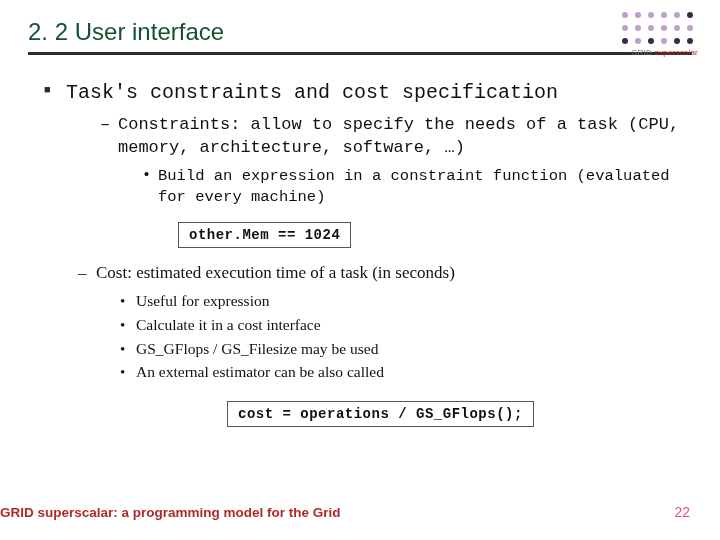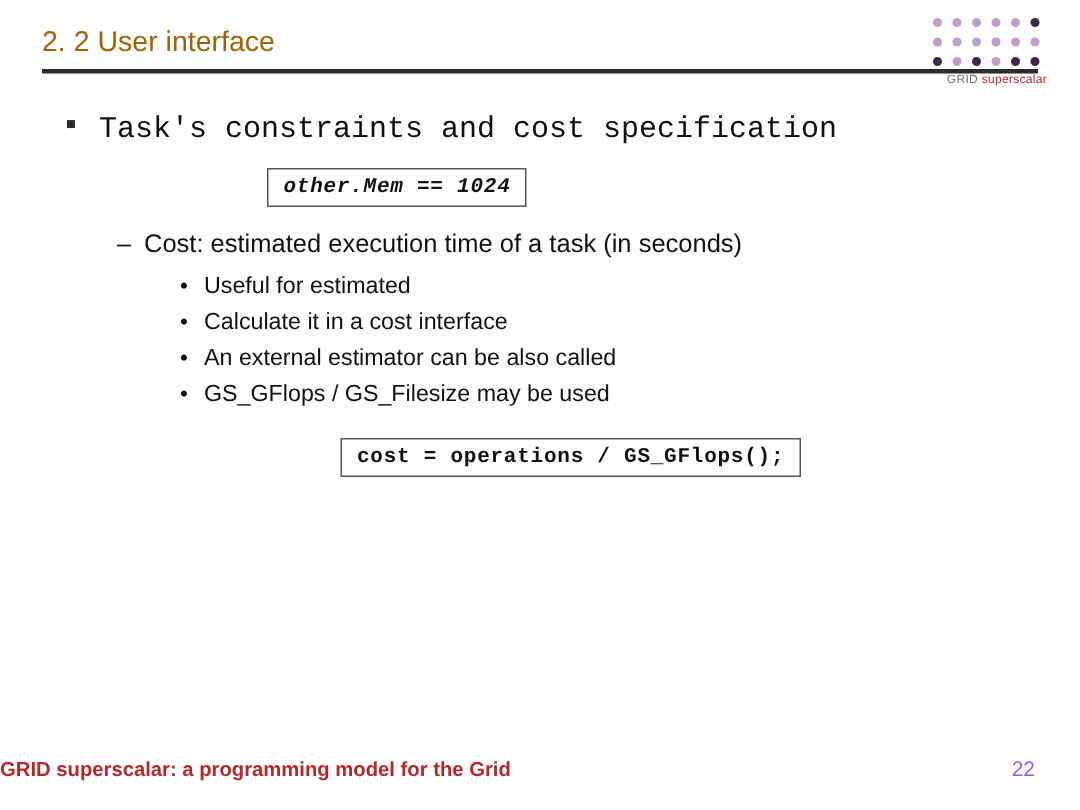--- a/index.html
+++ b/index.html
@@ -5,23 +5,23 @@
   * { box-sizing: border-box; margin: 0; padding: 0; }
   html, body { width: 720px; height: 540px; }
   body {
     font-family: Verdana, Geneva, sans-serif;
     background: #fff;
     color: #111;
     position: relative;
     padding: 18px 28px 0 28px;
   }
   .title {
-    font-size: 19px;
+    font-size: 24px;
     font-weight: 400;
-    color: #a16207;
+    color: #14532d;
     padding-bottom: 6px;
   }
   .title-rule {
     border: none;
     border-top: 3px solid #2b2b2b;
     margin-bottom: 26px;
   }
   .logo {
     position: absolute;
     top: 10px;
@@ -64,38 +64,38 @@
   .codebox {
     font-family: "Courier New", Courier, monospace;
     font-weight: bold;
     font-size: 14px;
     border: 1px solid #555;
     padding: 4px 10px;
     display: block;
     width: max-content;
     letter-spacing: .5px;
   }
-  .codebox-wrap1 { margin: 14px 0 14px 150px; font-style: italic; }
+  .codebox-wrap1 { margin: 14px 0 14px 150px; }
   .codebox-wrap2 { margin: 18px 0 0 170px; padding-left: 29px; }
 
   .footer {
     position: absolute;
     bottom: 20px;
     left: 0; right: 16px;
     text-align: left;
     font-size: 13.5px;
     font-weight: bold;
     color: #b02a2a;
   }
   .pagenum {
     position: absolute;
     bottom: 20px;
     right: 30px;
     font-size: 14px;
-    color: #8b5cf6;
+    color: #ec4899;
   }
 </style>
 </head>
 <body>
 
 <div class="logo">
   <div class="logo-grid">
     <span></span>
       <span></span>
       <span></span>
@@ -117,35 +117,43 @@
   </div>
   <div class="logo-text"><span class="g">GRID</span> <span>superscalar</span></div>
 </div>
 
 <h1 class="title">2. 2 User interface</h1>
 <hr class="title-rule">
 
 <ul class="lvl1">
   <li>
     <span>Task's constraints and cost specification</span>
+    <ul class="lvl2">
+      <li>
+        <span>Constraints: allow to specify the needs of a task (CPU, memory, architecture, software, …)</span>
+        <ul class="lvl3">
+          <li>Build an expression in a constraint function (evaluated for every machine)</li>
+        </ul>
+      </li>
+    </ul>
   </li>
 </ul>
 
 <div class="codebox-wrap1">
   <div class="codebox">other.Mem == 1024</div>
 </div>
 
-<ul class="lvl2" style="padding-left:50px;">
+<ul class="lvl2" style="padding-left:50px;font-family:Liberation Serif, serif;">
   <li>
     <span>Cost: estimated execution time of a task (in seconds)</span>
     <ul class="lvl3">
-      <li>Useful for estimated</li>
+      <li>Useful for expression</li>
       <li>Calculate it in a cost interface</li>
+      <li>GS_GFlops / GS_Filesize may be used</li>
       <li>An external estimator can be also called</li>
-      <li>GS_GFlops / GS_Filesize may be used</li>
     </ul>
   </li>
 </ul>
 
 <div class="codebox-wrap2">
   <div class="codebox">cost = operations / GS_GFlops();</div>
 </div>
 
 <div class="footer">GRID superscalar: a programming model for the Grid</div>
 <div class="pagenum">22</div>

